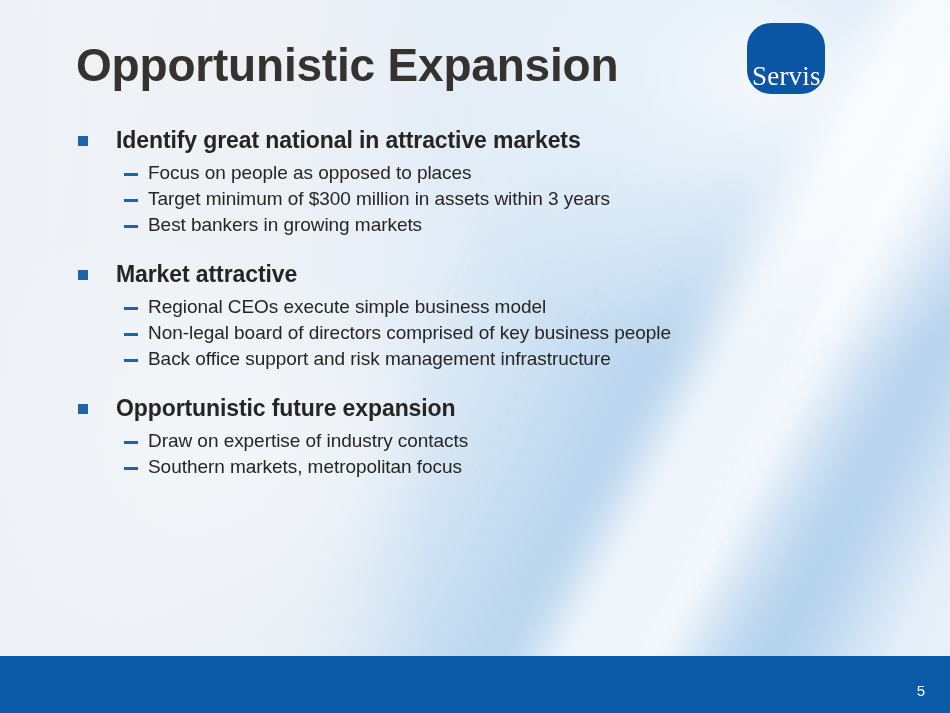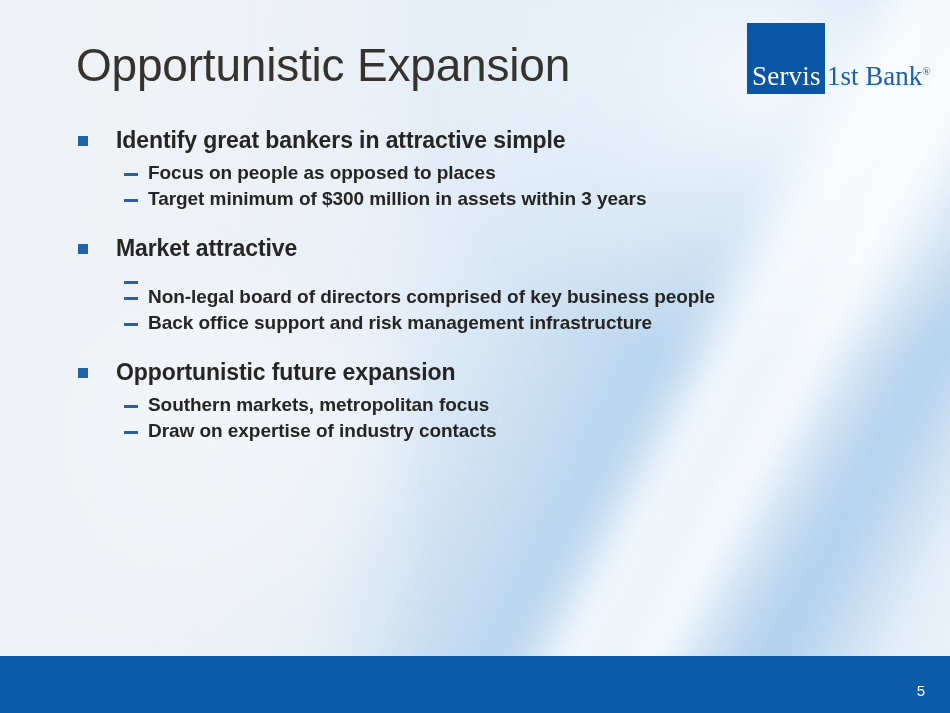--- a/index.html
+++ b/index.html
@@ -98,20 +98,21 @@
   }
   .logo-box {
     width: 78px;
     height: 71px;
     background: #0b56a4;
     display: flex;
     align-items: flex-end;
     justify-content: flex-start;
     box-sizing: border-box;
     padding: 0 0 4px 5px;
+    border-radius: 24px;
   }
   .logo-servis {
     font-family: "Liberation Serif", "DejaVu Serif", serif;
     font-size: 27px;
     line-height: 1;
     color: #ffffff;
     letter-spacing: .2px;
   }
   .logo-right {
     font-family: "Liberation Serif", "DejaVu Serif", serif;
@@ -125,21 +126,21 @@
     font-size: 11px;
     vertical-align: super;
     line-height: 1;
   }
 
   
   .title {
     position: absolute;
     left: 76px; top: 38px;
     font-size: 46px;
-    font-weight: 400;
+    font-weight: 700;
     color: #36332e;
     letter-spacing: -0.2px;
     white-space: nowrap;
   }
 
   
   .body {
     position: absolute;
     left: 76px; top: 126px;
     width: 830px;
@@ -172,21 +173,21 @@
     align-items: flex-start;
   }
   .l2-marker {
     flex: 0 0 14px;
     width: 14px; height: 3px;
     background: #1f63ad;
     margin: 13px 0 0 48px;
   }
   .l2-text {
     font-size: 19px;
-    font-weight: bold;
+    font-weight: normal;
     color: #262523;
     line-height: 1.37;
     padding-left: 10px;
     letter-spacing: -0.05px;
   }
 
   
   .footer-bar {
     position: absolute;
     left: 0; bottom: 0;
@@ -213,74 +214,76 @@
   <div class="bg-band band2"></div>
   <div class="bg-band band3"></div>
   <div class="glow-tr"></div>
   <div class="glow-bl"></div>
   <div class="veil-left"></div>
 
   <div class="logo">
     <div class="logo-box">
       <span class="logo-servis">Servis</span>
     </div>
-    <div class="logo-right">
-      <span>1st Bank</span><span class="logo-reg">®</span>
-    </div>
   </div>
 
   <div class="title">Opportunistic Expansion</div>
 
   <div class="body">
 
     <div class="grp">
       <div class="l1">
         <div class="l1-marker"></div>
-        <div class="l1-text">Identify great bankers in attractive simple</div>
+        <div class="l1-text">Identify great national in attractive markets</div>
       </div>
       <div class="l2">
         <div class="l2-marker"></div>
         <div class="l2-text">Focus on people as opposed to places</div>
       </div>
       <div class="l2">
         <div class="l2-marker"></div>
         <div class="l2-text">Target minimum of $300 million in assets within 3 years</div>
+      </div>
+      <div class="l2">
+        <div class="l2-marker"></div>
+        <div class="l2-text">Best bankers in growing markets</div>
       </div>
     </div>
 
     <div class="grp">
       <div class="l1">
         <div class="l1-marker"></div>
         <div class="l1-text">Market attractive</div>
       </div>
       <div class="l2">
         <div class="l2-marker"></div>
+        <div class="l2-text">Regional CEOs execute simple business model</div>
       </div>
       <div class="l2">
         <div class="l2-marker"></div>
         <div class="l2-text">Non-legal board of directors comprised of key business people</div>
       </div>
       <div class="l2">
         <div class="l2-marker"></div>
         <div class="l2-text">Back office support and risk management infrastructure</div>
       </div>
     </div>
 
     <div class="grp">
       <div class="l1">
         <div class="l1-marker"></div>
         <div class="l1-text">Opportunistic future expansion</div>
       </div>
       <div class="l2">
         <div class="l2-marker"></div>
+        <div class="l2-text">Draw on expertise of industry contacts</div>
+      </div>
+      <div class="l2">
+        <div class="l2-marker"></div>
         <div class="l2-text">Southern markets, metropolitan focus</div>
-      </div>
-      <div class="l2">
-        <div class="l2-marker"></div>
-        <div class="l2-text">Draw on expertise of industry contacts</div>
       </div>
     </div>
 
   </div>
 
   <div class="footer-bar">
     <div class="slide-num">5</div>
   </div>
 
 </div>

